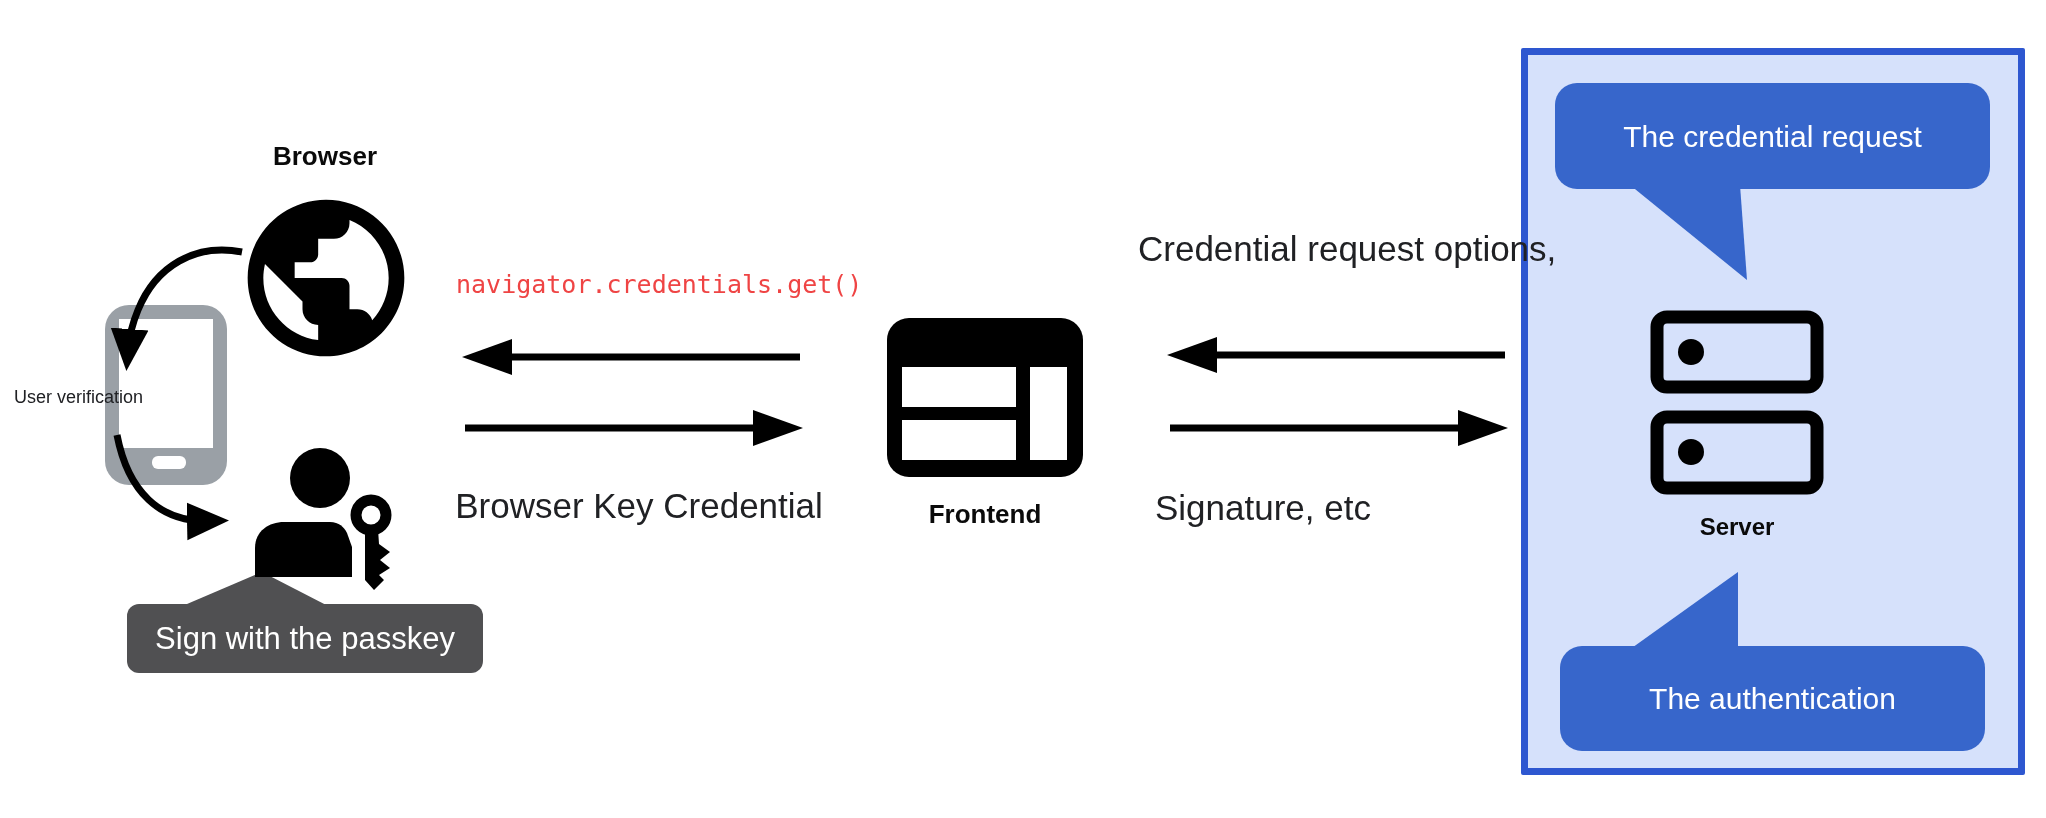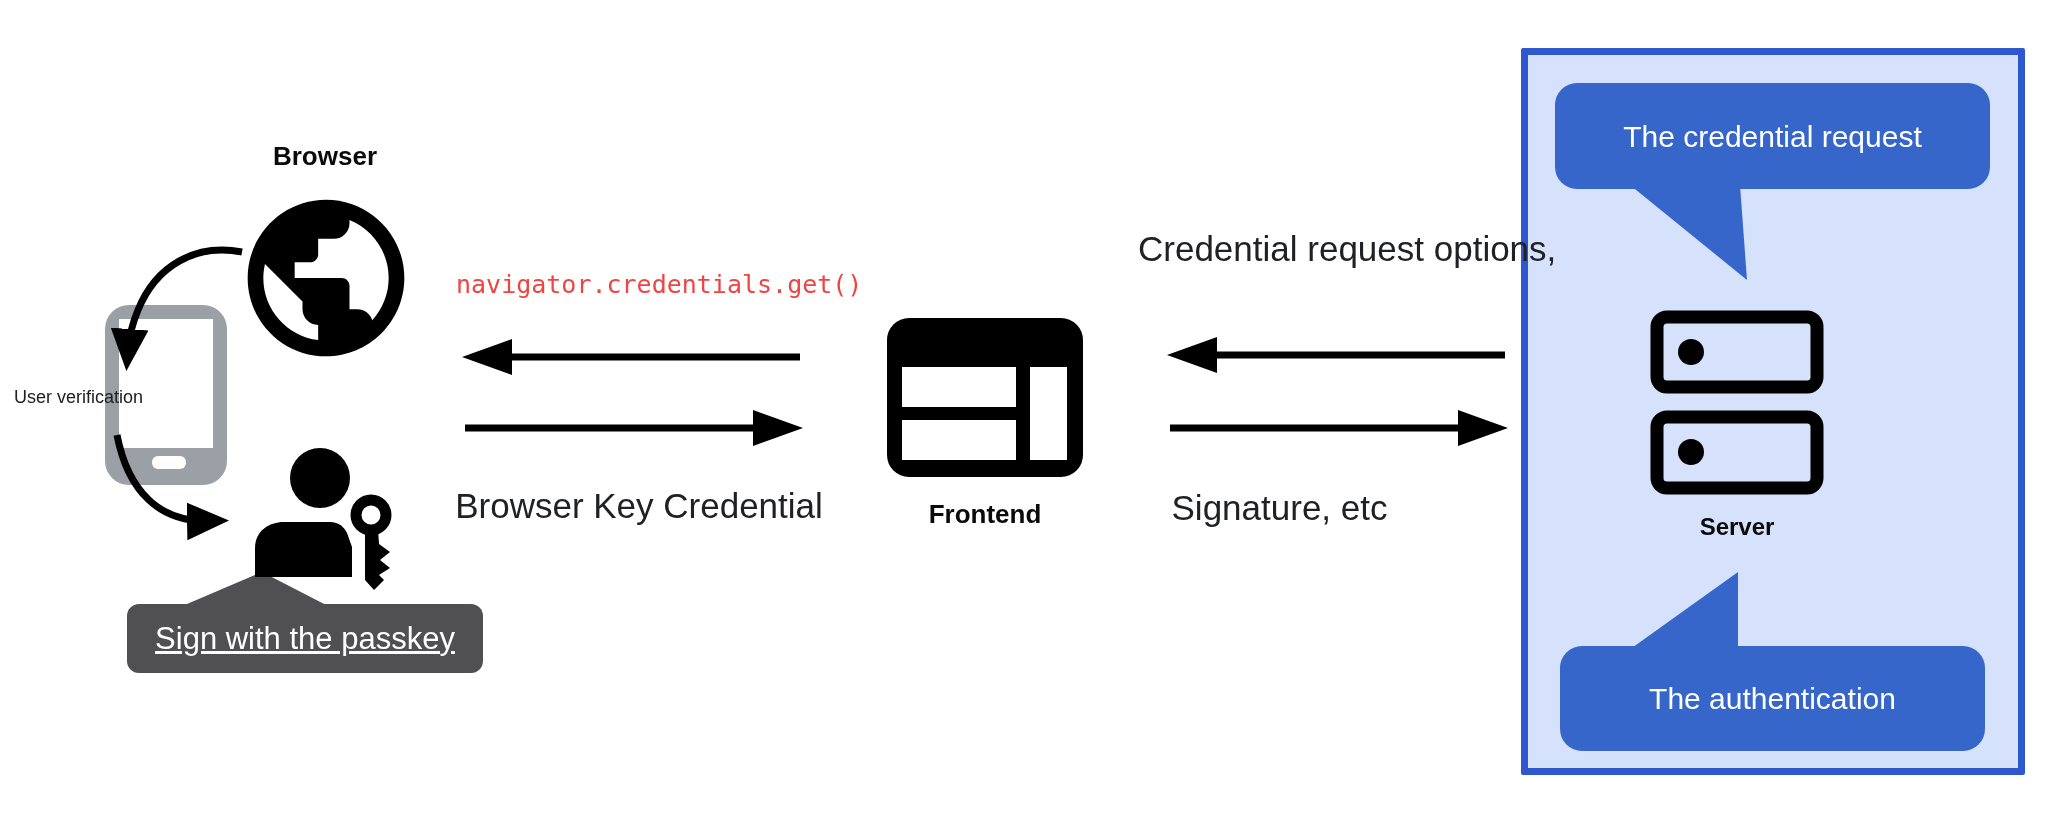--- a/index.html
+++ b/index.html
@@ -26,25 +26,25 @@
   .frontend-label{left:905px; top:499px; width:160px;}
   .server-label{left:1657px; top:513px; width:160px; font-size:24px;}
   .uv-label{left:14px; top:387px; font-size:18px; white-space:nowrap; color:var(--text);}
   .code-label{
     left:456px; top:270px; font-family:"DejaVu Sans Mono", monospace;
     font-size:25px; color:#ef4444; white-space:nowrap; z-index:3;
   }
   .msg{font-size:35px; color:var(--text); z-index:3;}
   .pkc-label{left:455px; top:486px; width:368px; text-align:center;}
   .cro-label{left:1138px; top:230px; line-height:37px; text-align:left;}
-  .sig-label{left:1097px; top:488px; width:365px; text-align:center;}
+  .sig-label{left:1155px; top:488px; width:365px; text-align:left;}
   .tooltip{
     left:127px; top:604px; width:356px; height:69px; border-radius:12px;
     background:var(--tooltip-bg); color:var(--tooltip-text); font-size:31px;
-    display:flex; align-items:center; justify-content:center; z-index:3;text-decoration:underline;
+    display:flex; align-items:center; justify-content:center; z-index:3;
   }
   .bubble{
     background:var(--bubble-bg); color:var(--bubble-text); border-radius:22px;
     display:flex; flex-direction:column; justify-content:center;
     text-align:center; font-size:30px; line-height:45px; z-index:3;
   }
   .bubble-top{left:1555px; top:83px; width:435px; height:106px;}
   .bubble-bottom{left:1560px; top:646px; width:425px; height:105px;}
   .ink-fill{fill:var(--ink);}
   .ink-stroke{stroke:var(--ink); fill:none;}

